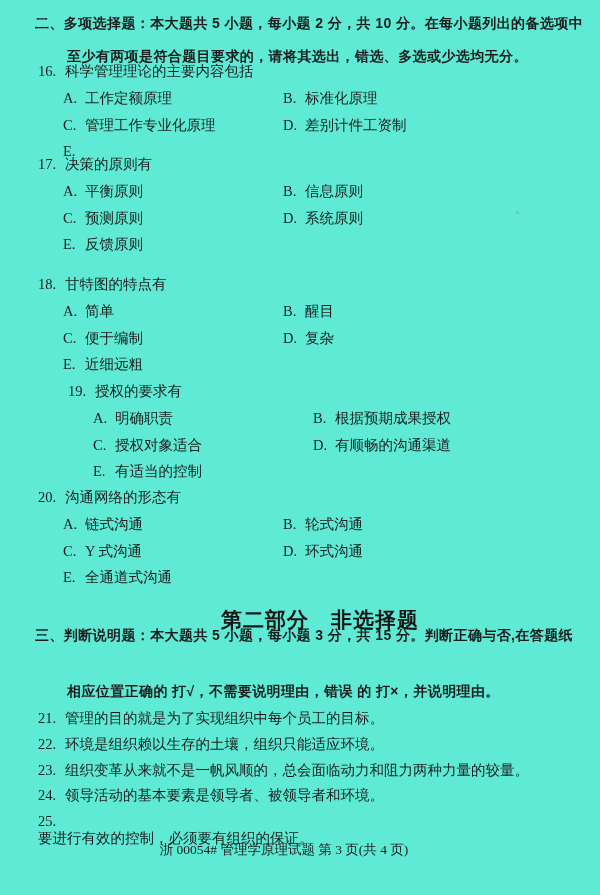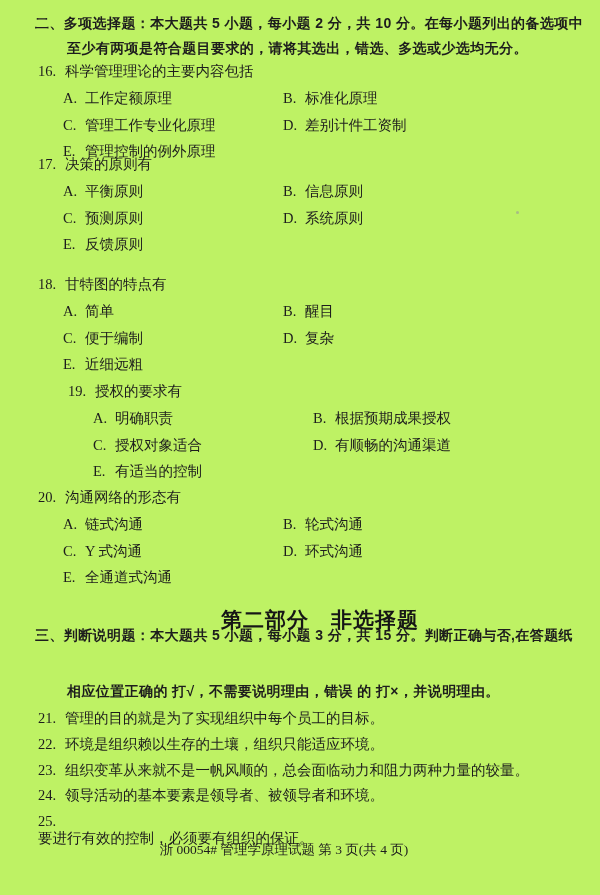--- a/index.html
+++ b/index.html
@@ -4,21 +4,21 @@
 <style>
   html, body { margin: 0; padding: 0; }
   body {
     width: 600px; height: 895px;
     background: #f2f2f2;
     font-family: "Liberation Serif", "DejaVu Serif", serif;
   }
   .page {
     position: relative;
     width: 600px; height: 895px;
-    background: #bef264;
+    background: #5eead4;
     color: #1d1d1d;
     overflow: hidden;
   }
   .abs { position: absolute; }
 
   
   .sec-line {
     font-family: "Liberation Sans", "DejaVu Sans", sans-serif;
     font-weight: 700;
     font-size: 14px;
@@ -74,21 +74,21 @@
     border-radius: 50%;
     opacity: 0.6;
   }
 </style>
 </head>
 <body>
 
 <div class="page">
 
   <div class="abs sec-line" style="left:35px; top:15px;">二、多项选择题：本大题共 5 小题，每小题 2 分，共 10 分。在每小题列出的备选项中</div>
-  <div class="abs sec-line" style="left:67px; top:40px;">至少有两项是符合题目要求的，请将其选出，错选、多选或少选均无分。</div>
+  <div class="abs sec-line" style="left:67px; top:48px;">至少有两项是符合题目要求的，请将其选出，错选、多选或少选均无分。</div>
 
   <div class="q" style="top:63px;">
     <div class="stem">
       <span class="qno">16.</span>
       <span class="qtext">科学管理理论的主要内容包括</span>
     </div>
     <div class="opts">
       <div class="opt">
         <span class="olabel">A.</span>
         <span class="otext">工作定额原理</span>
@@ -100,21 +100,20 @@
       <div class="opt">
         <span class="olabel">C.</span>
         <span class="otext">管理工作专业化原理</span>
       </div>
       <div class="opt">
         <span class="olabel">D.</span>
         <span class="otext">差别计件工资制</span>
       </div>
       <div class="opt">
         <span class="olabel">E.</span>
-        <span class="otext">管理控制的例外原理</span>
       </div>
     </div>
   </div>
 
   <div class="q" style="top:156px;">
     <div class="stem">
       <span class="qno">17.</span>
       <span class="qtext">决策的原则有</span>
     </div>
     <div class="opts">

